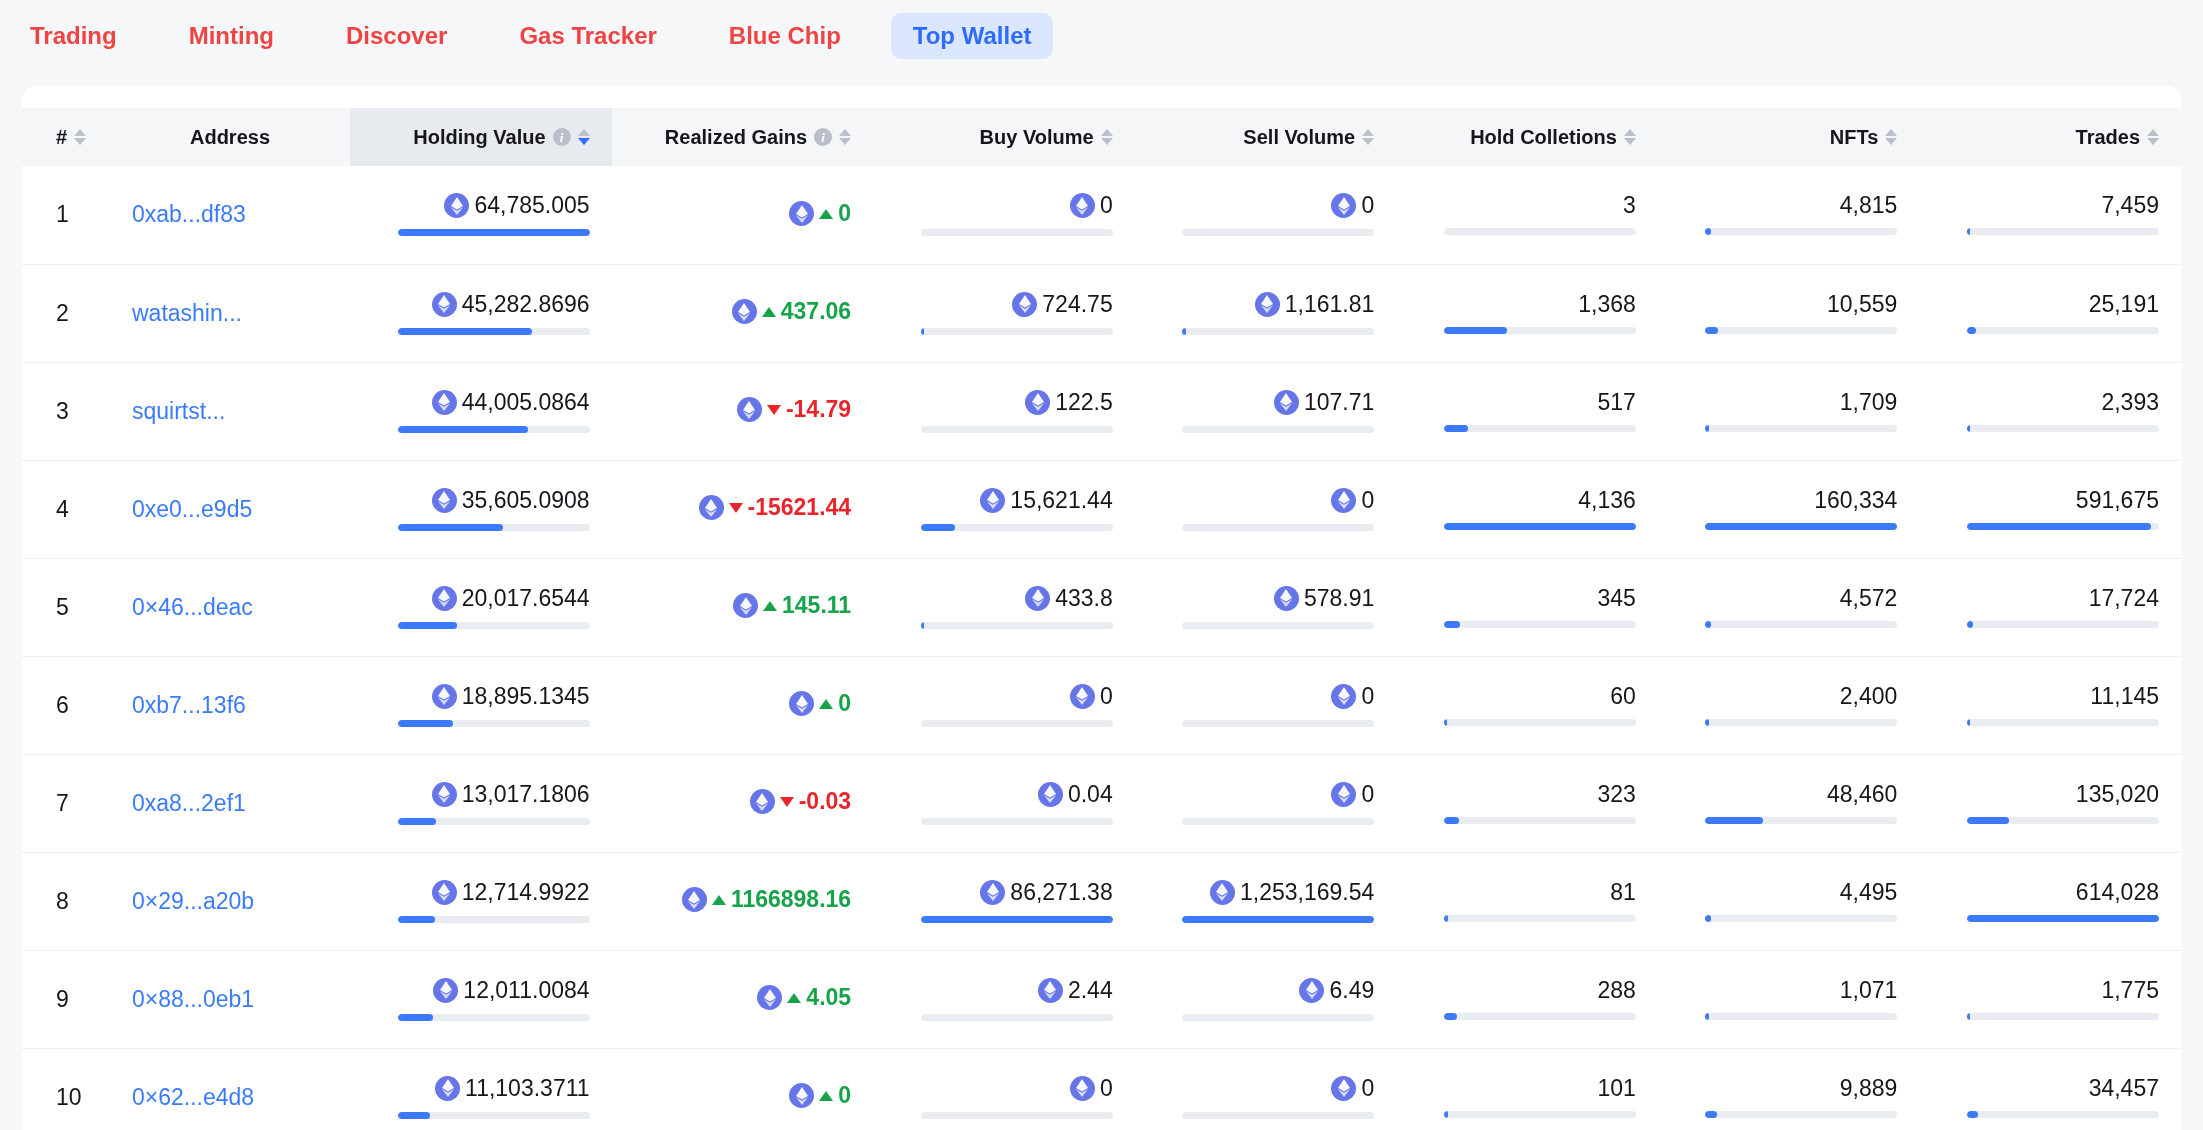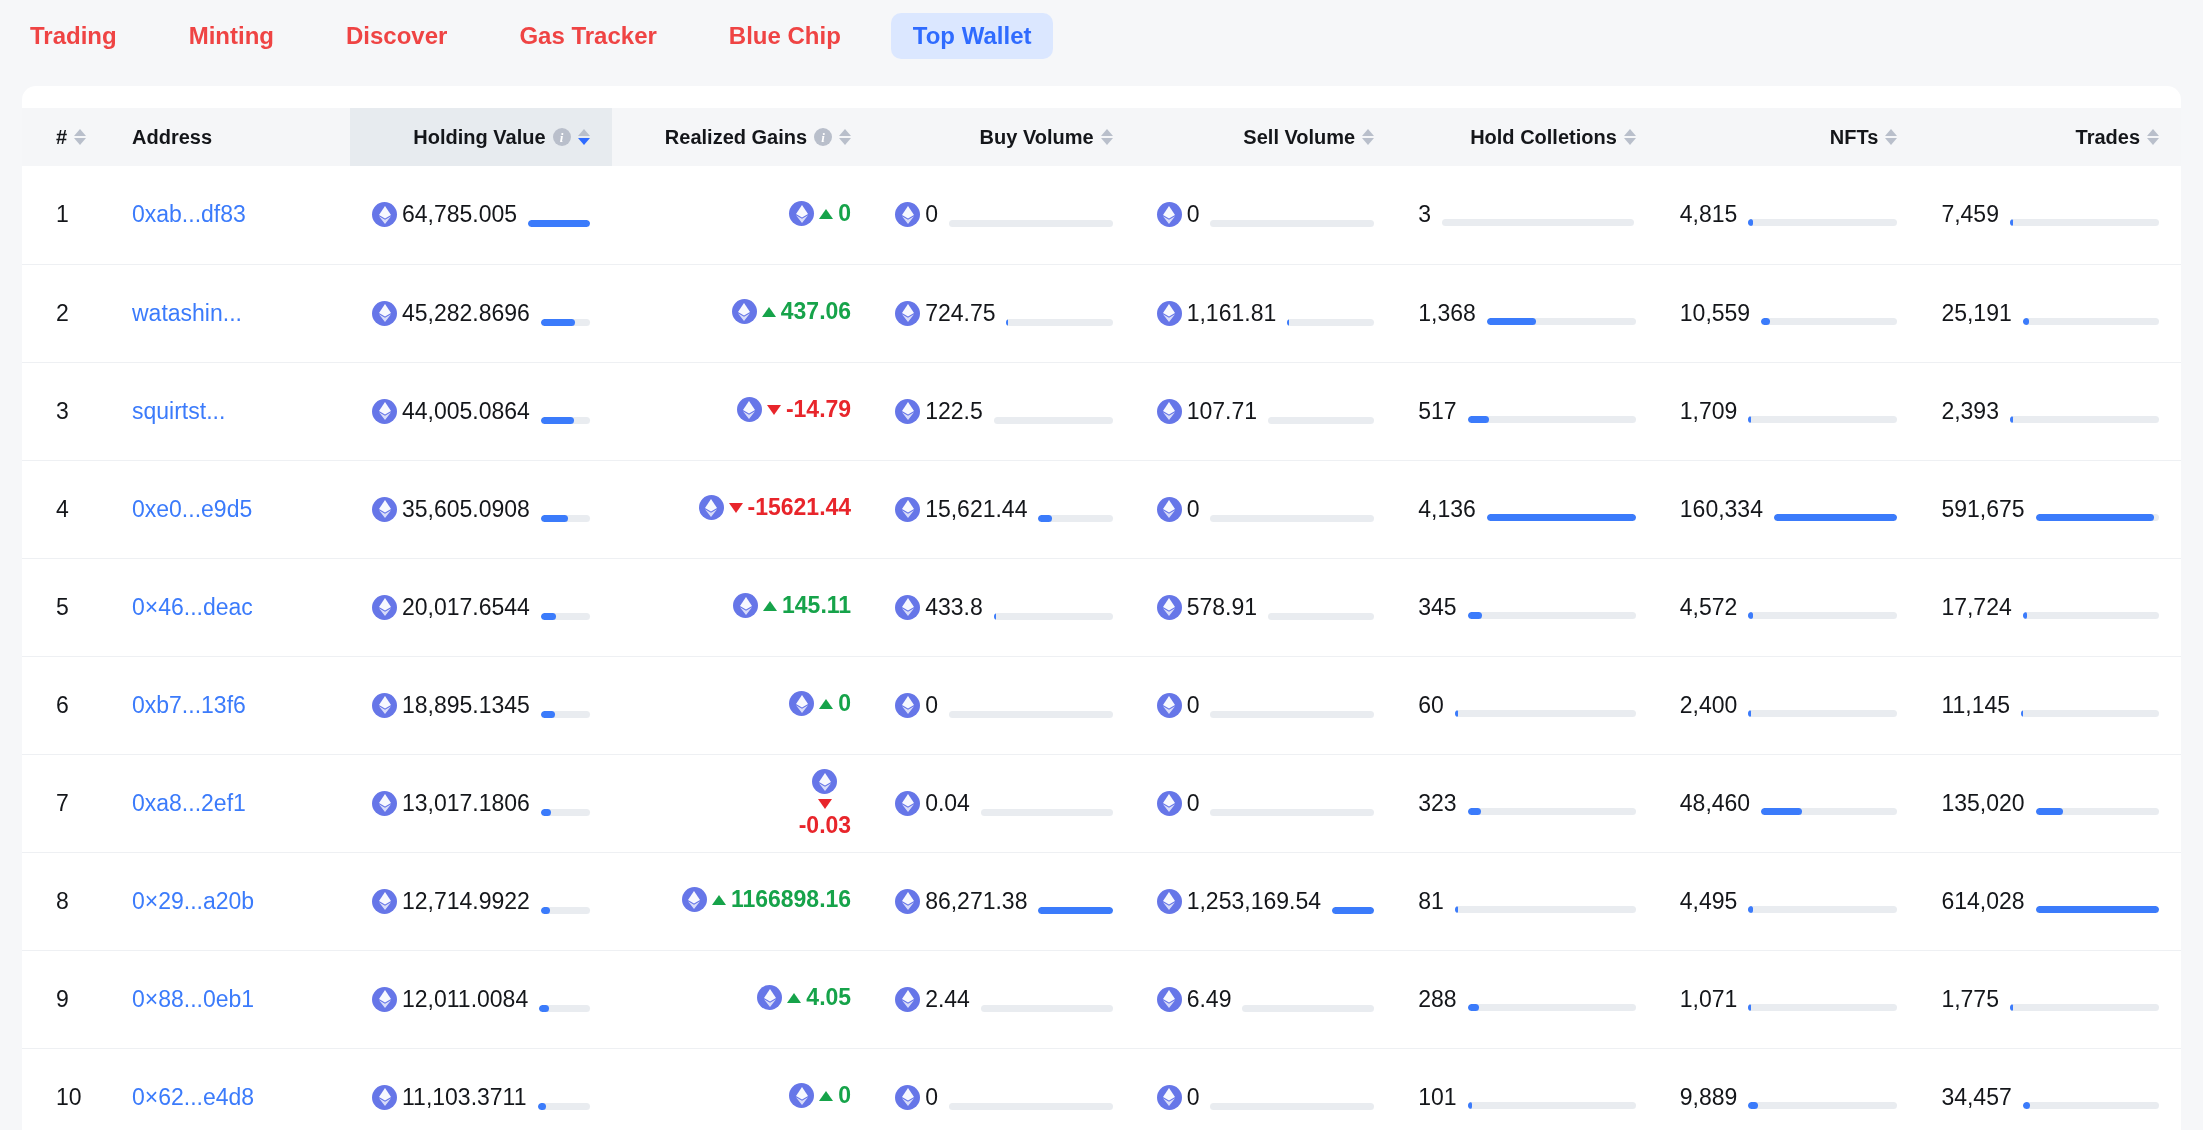--- a/index.html
+++ b/index.html
@@ -58,21 +58,21 @@
     font-weight: 700;
     color: #14161a;
     padding: 0 22px;
     text-align: right;
     white-space: nowrap;
     vertical-align: middle;
     cursor: pointer;
   }
   thead th.sorted { background: #e7ebef; }
   thead th.col-rank { text-align: left; padding-left: 34px; width: 88px; }
-  thead th.col-addr { text-align: left; padding-left: 22px; width: 240px; }
+  thead th.col-addr { text-align: center; padding-left: 22px; width: 240px; }
 
   .th-inner { display: inline-flex; align-items: center; gap: 7px; }
 
   
   .info-ic {
     width: 18px; height: 18px; border-radius: 50%;
     background: #b9bfcb; color: #ffffff;
     font-size: 13px; font-weight: 700; font-style: italic;
     display: inline-flex; align-items: center; justify-content: center;
     font-family: "Liberation Serif", serif;
@@ -97,21 +97,21 @@
     color: #14161a;
     text-align: right;
   }
   td.col-rank { text-align: left; padding-left: 34px; font-size: 23px; }
   td.col-addr { text-align: left; padding-left: 22px; }
   .addr-link {
     color: #3b7bfb; font-size: 23px; text-decoration: none; cursor: pointer;
   }
 
   
-  .cellwrap { display: flex; flex-direction: row; align-items: flex-end; gap: 11px; }
+  .cellwrap { display: flex; flex-direction: column; align-items: flex-end; gap: 11px; }
   .valrow { display: inline-flex; align-items: center; gap: 5px; line-height: 1; }
   .valtext { font-size: 23px; color: #14161a; white-space: nowrap; }
 
   
   .eth {
     width: 25px; height: 25px; border-radius: 50%;
     background: #6676e8; display: inline-flex;
     align-items: center; justify-content: center; flex: 0 0 auto;
   }
   .eth svg { display: block; }
@@ -773,21 +773,21 @@
                     <path d="M7 13.8 L13 10.2 L7 18 L1 10.2 Z" fill="#ffffff" opacity="0.75"></path>
                   </svg>
                 </span>
                 <span class="valtext">13,017.1806</span>
               </div>
               <div class="bar">
                 <span style="width: 20%;"></span>
               </div>
             </div>
           </td>
-          <td><div class="valrow" style="justify-content: space-between; flex-direction: column;">
+          <td><div class="valrow" style="justify-content: space-between;">
               <span class="eth">
                 <svg width="14" height="18" viewBox="0 0 14 18">
                   <path d="M7 0 L13 9 L7 12.6 L1 9 Z" fill="#ffffff" opacity="0.95"></path>
                   <path d="M7 13.8 L13 10.2 L7 18 L1 10.2 Z" fill="#ffffff" opacity="0.75"></path>
                 </svg>
               </span>
               <span class="tri down"></span>
               <span class="gain down">-0.03</span>
             </div></td>
           <td>

